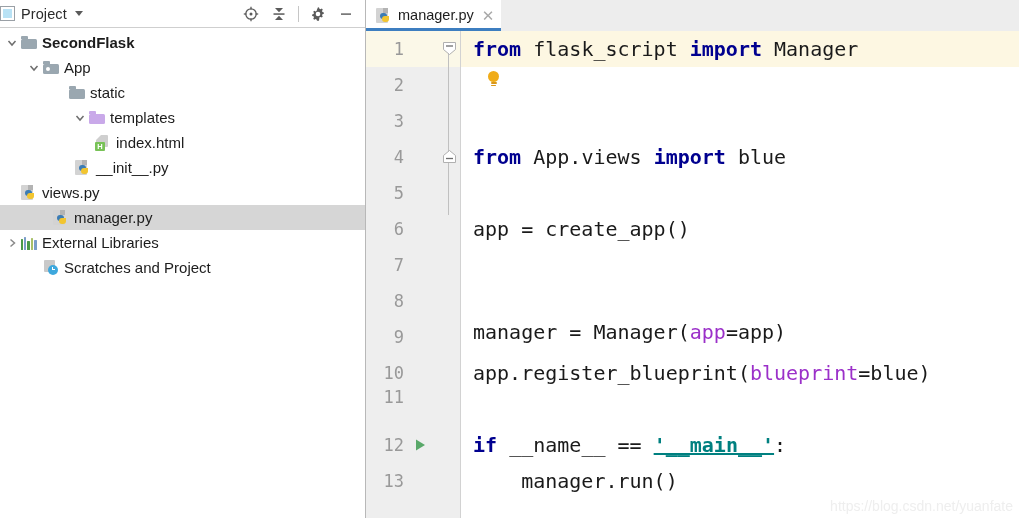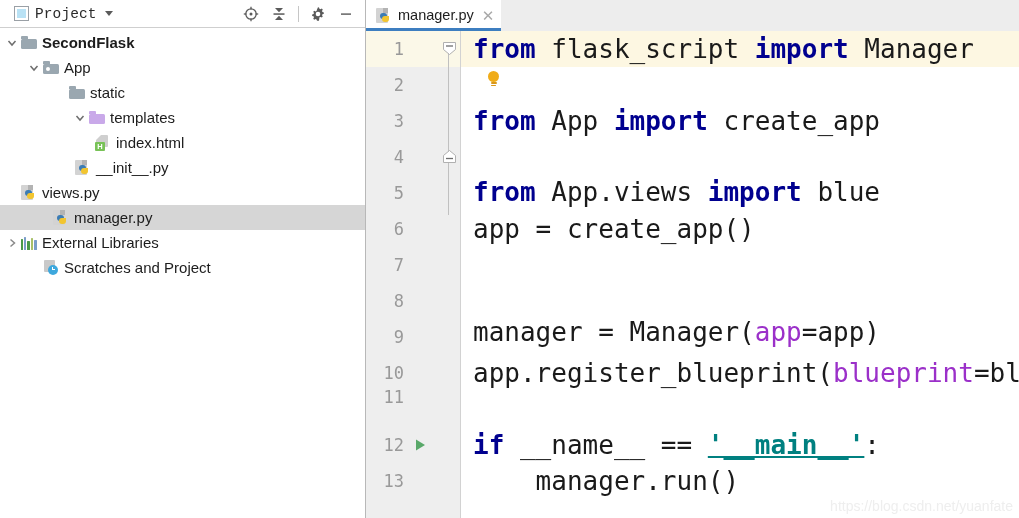--- a/index.html
+++ b/index.html
@@ -31,23 +31,22 @@
     box-sizing: border-box;
     position: relative;
     overflow: hidden;
   }
   .panel-header {
     height: 28px;
     display: flex;
     align-items: center;
     background: #ffffff;
     border-bottom: 1px solid #cfcfcf;
-    padding: 0 6px 0 14px;
+    padding: 0 6px 0 0;
     box-sizing: border-box;
-    font-family: Liberation Mono, monospace;
   }
   .panel-title-group {
     display: flex;
     align-items: center;
     gap: 6px;
   }
   .proj-icon {
     width: 15px; height: 15px;
     border: 1px solid #9aa0a6;
     background: #ffffff;
@@ -338,21 +337,21 @@
     height: 36px;
     background: #fbf8e8;
   }
 
   .code-line {
     position: absolute;
     left: 12px;
     height: 36px;
     line-height: 36px;
     font-family: "DejaVu Sans Mono", monospace;
-    font-size: 26px;
+    font-size: 20px;
     color: #1a1a1a;
     white-space: pre;
     letter-spacing: 0px;
   }
   .kw   { color: #00008f; font-weight: bold; }
   .kwarg{ color: #9b30c9; }
   .str  { color: #008080; font-weight: bold; text-decoration: underline; }
   .plain{ color: #1a1a1a; }
 
   
@@ -661,22 +660,21 @@
         <div class="row-hl" style="top:0px;"></div>
 
         <div class="bulb" style="left:25px; top:40px;">
           <span class="glass"></span>
             <span class="base1"></span>
             <span class="base2"></span>
         </div>
 
         <div class="code-line" style="top:0px;"><span class="kw">from</span><span class="plain"> flask_script </span><span class="kw">import</span><span class="plain"> Manager</span></div>
         <div class="code-line" style="top:36px;"></div>
-        <div class="code-line" style="top:72px;"><span class="kw">from</span><span class="plain"> App </span><span class="kw">import</span><span class="plain"> create_app</span></div>
-        <div class="code-line" style="top:108px;margin-top:35px;"><span class="kw">from</span><span class="plain"> App.views </span><span class="kw">import</span><span class="plain"> blue</span></div>
+        <div class="code-line" style="top:108px;"><span class="kw">from</span><span class="plain"> App.views </span><span class="kw">import</span><span class="plain"> blue</span></div>
         <div class="code-line" style="top:144px;"></div>
         <div class="code-line" style="top:180px;"><span class="plain">app = create_app()</span></div>
         <div class="code-line" style="top:216px;"></div>
         <div class="code-line" style="top:252px;margin-top:31px;"><span class="plain">manager = Manager(</span><span class="kwarg">app</span><span class="plain">=app)</span></div>
         <div class="code-line" style="top:288px;"></div>
         <div class="code-line" style="top:324px;"><span class="plain">app.register_blueprint(</span><span class="kwarg">blueprint</span><span class="plain">=blue)</span></div>
         <div class="code-line" style="top:360px;"></div>
         <div class="code-line" style="top:396px;"><span class="kw">if</span><span class="plain"> __name__ == </span><span class="str">'__main__'</span><span class="plain">:</span></div>
         <div class="code-line" style="top:432px;"><span class="plain">    manager.run()</span></div>
 

